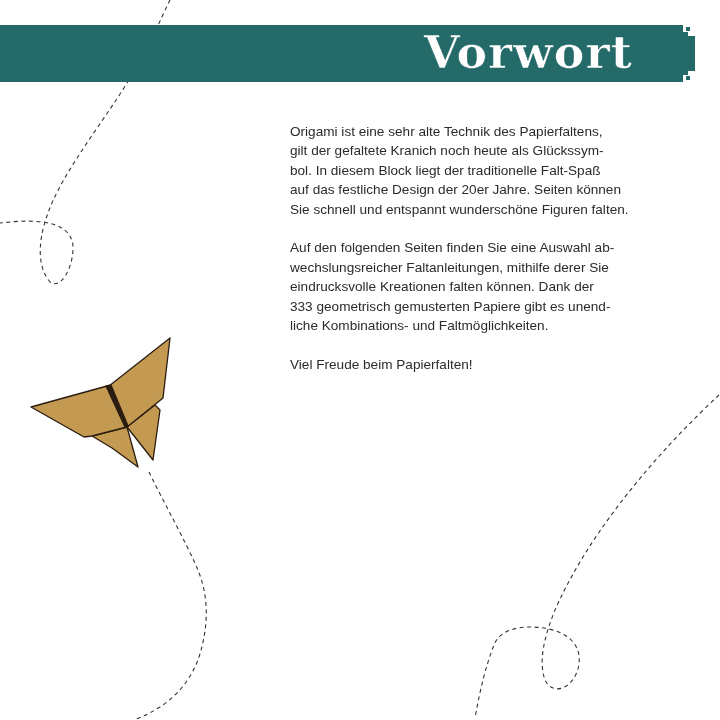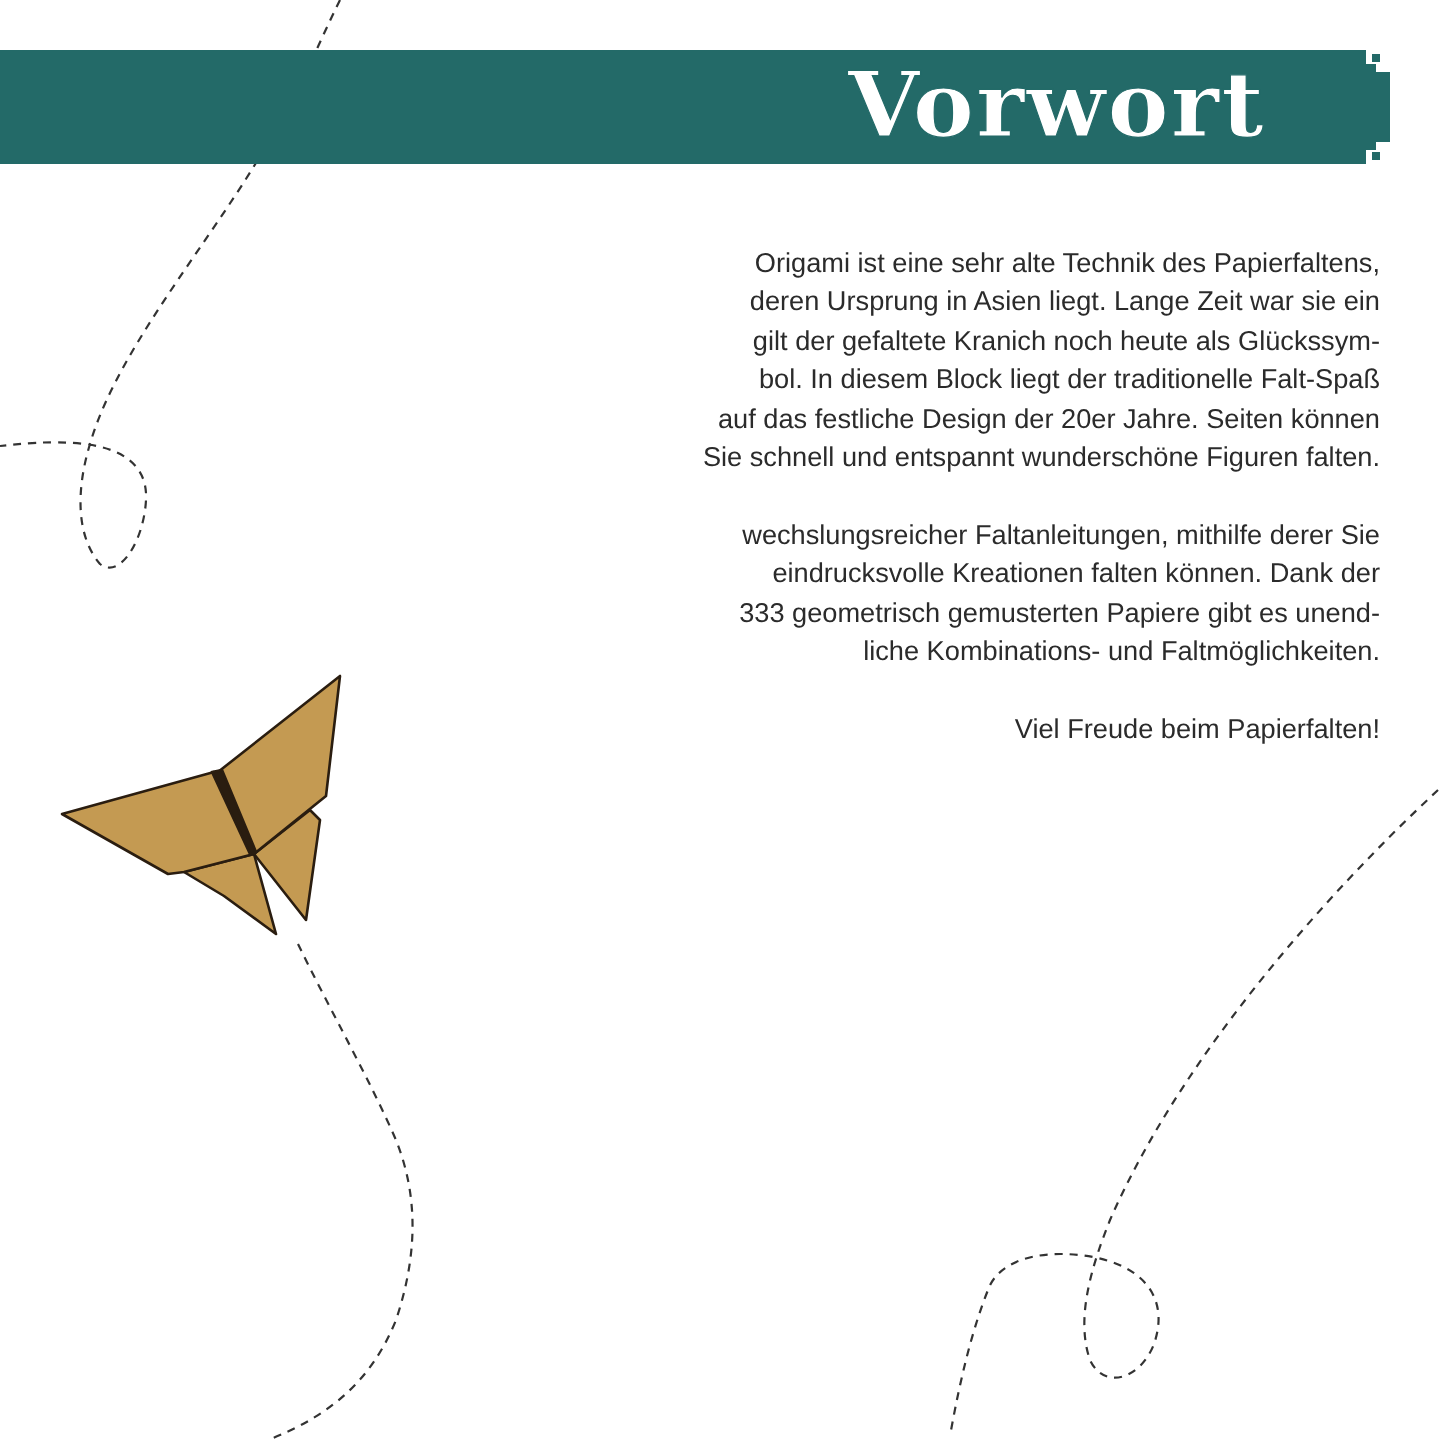--- a/index.html
+++ b/index.html
@@ -17,21 +17,21 @@
       position: absolute; left: 424px; top: 26px; width: 232px; height: 56px;
       font-family: "DejaVu Serif", serif;
       font-size: 45px; font-weight: bold; letter-spacing: 1px;
       line-height: 56px; color: #ffffff; white-space: nowrap;
       transform: scaleX(1.02); transform-origin: left center;
       -webkit-text-stroke: 0.6px #236a68;
     }
     .body-text {
       position: absolute; left: 290px; top: 122px; width: 400px;
       font-family: "Liberation Sans", sans-serif;
-      font-size: 13.6px; line-height: 19.4px; color: #2b2b2b; text-align: right;
+      font-size: 13.6px; line-height: 19.4px; color: #2b2b2b;
     }
     .body-text p { margin: 0 0 19.4px 0; }
     .body-text .line { display: block; white-space: nowrap; }
     .butterfly { position: absolute; left: 0; top: 0; }
   </style>
 </head>
 <body>
 
 <svg class="deco" width="720" height="720" viewBox="0 0 720 720">
   <g fill="none" stroke="#333333" stroke-width="1.1" stroke-dasharray="4 3.5">
@@ -49,27 +49,27 @@
     <path d="M0,25 L683,25 L683,32 L688,32 L688,36 L695,36 L695,71 L688,71 L688,75 L683,75 L683,82 L0,82 Z" fill="#236a68"></path>
     <rect x="686" y="27" width="4" height="4" fill="#236a68"></rect>
     <rect x="686" y="76" width="4" height="4" fill="#236a68"></rect>
   </svg>
 </div>
 <div class="page-title" style="top:25px;">Vorwort</div>
 
 <div class="body-text">
   <p>
     <span class="line">Origami ist eine sehr alte Technik des Papierfaltens,</span>
-    <span class="line">deren Ursprung in Asien liegt. Lange Zeit war sie ein</span>
     <span class="line">gilt der gefaltete Kranich noch heute als Glückssym-</span>
     <span class="line">bol. In diesem Block liegt der traditionelle Falt-Spaß</span>
     <span class="line">auf das festliche Design der 20er Jahre. Seiten können</span>
     <span class="line">Sie schnell und entspannt wunderschöne Figuren falten.</span>
   </p>
   <p>
+    <span class="line">Auf den folgenden Seiten finden Sie eine Auswahl ab-</span>
     <span class="line">wechslungsreicher Faltanleitungen, mithilfe derer Sie</span>
     <span class="line">eindrucksvolle Kreationen falten können. Dank der</span>
     <span class="line">333 geometrisch gemusterten Papiere gibt es unend-</span>
     <span class="line">liche Kombinations- und Faltmöglichkeiten.</span>
   </p>
   <p>
     <span class="line">Viel Freude beim Papierfalten!</span>
   </p>
 </div>
 

